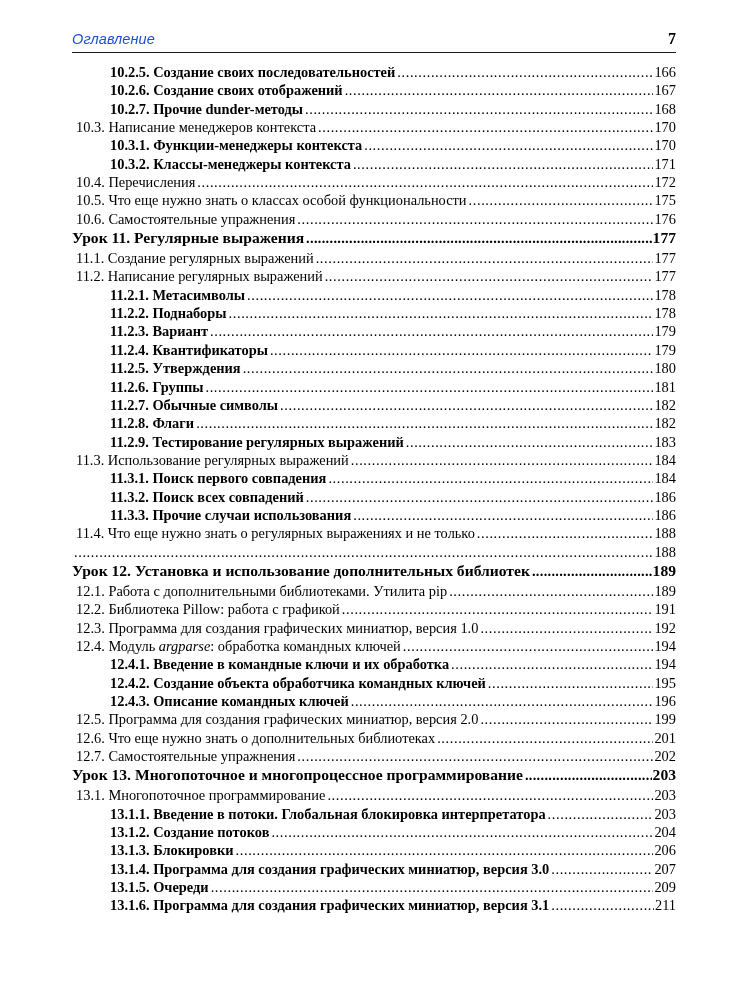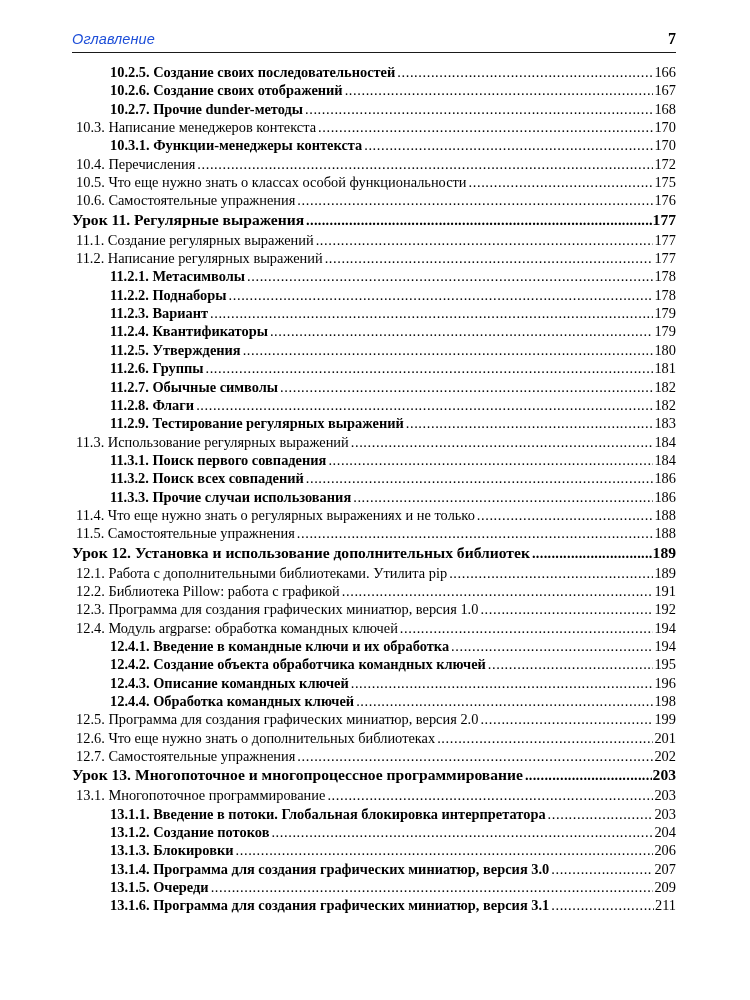--- a/index.html
+++ b/index.html
@@ -101,21 +101,21 @@
     margin-bottom: 1px;
   }
   .toc-row.lesson .toc-leader {
     font-weight: bold;
     letter-spacing: 0.3px;
   }
   .toc-row.lesson .toc-page {
     font-weight: bold;
   }
 
-  .ital { }
+  .ital { font-style: italic; }
 </style>
 </head>
 <body>
 
 <div class="page">
 
   <div class="runhead">
     <span class="runhead-title">Оглавление</span>
     <span class="runhead-folio">7</span>
   </div>
@@ -140,20 +140,25 @@
       <div class="toc-row lvl-2">
         <span class="toc-label">10.3. Написание менеджеров контекста</span>
         <span class="toc-leader"></span>
         <span class="toc-page">170</span>
       </div>
       <div class="toc-row lvl-3">
         <span class="toc-label">10.3.1. Функции-менеджеры контекста</span>
         <span class="toc-leader"></span>
         <span class="toc-page">170</span>
       </div>
+      <div class="toc-row lvl-3">
+        <span class="toc-label">10.3.2. Классы-менеджеры контекста</span>
+        <span class="toc-leader"></span>
+        <span class="toc-page">171</span>
+      </div>
       <div class="toc-row lvl-2">
         <span class="toc-label">10.4. Перечисления</span>
         <span class="toc-leader"></span>
         <span class="toc-page">172</span>
       </div>
       <div class="toc-row lvl-2">
         <span class="toc-label">10.5. Что еще нужно знать о классах особой функциональности</span>
         <span class="toc-leader"></span>
         <span class="toc-page">175</span>
       </div>
@@ -241,21 +246,20 @@
         <span class="toc-label">11.3.3. Прочие случаи использования</span>
         <span class="toc-leader"></span>
         <span class="toc-page">186</span>
       </div>
       <div class="toc-row lvl-2">
         <span class="toc-label">11.4. Что еще нужно знать о регулярных выражениях и не только</span>
         <span class="toc-leader"></span>
         <span class="toc-page">188</span>
       </div>
       <div class="toc-row lvl-2">
-        <span class="toc-label">11.5. Самостоятельные упражнения</span>
         <span class="toc-leader"></span>
         <span class="toc-page">188</span>
       </div>
       <div class="toc-row lvl-1 lesson">
         <span class="toc-label">Урок 12. Установка и использование дополнительных библиотек</span>
         <span class="toc-leader"></span>
         <span class="toc-page">189</span>
       </div>
       <div class="toc-row lvl-2">
         <span class="toc-label">12.1. Работа с дополнительными библиотеками. Утилита pip</span>
@@ -285,25 +289,20 @@
       <div class="toc-row lvl-3">
         <span class="toc-label">12.4.2. Создание объекта обработчика командных ключей</span>
         <span class="toc-leader"></span>
         <span class="toc-page">195</span>
       </div>
       <div class="toc-row lvl-3">
         <span class="toc-label">12.4.3. Описание командных ключей</span>
         <span class="toc-leader"></span>
         <span class="toc-page">196</span>
       </div>
-      <div class="toc-row lvl-3">
-        <span class="toc-label">12.4.4. Обработка командных ключей</span>
-        <span class="toc-leader"></span>
-        <span class="toc-page">198</span>
-      </div>
       <div class="toc-row lvl-2">
         <span class="toc-label">12.5. Программа для создания графических миниатюр, версия 2.0</span>
         <span class="toc-leader"></span>
         <span class="toc-page">199</span>
       </div>
       <div class="toc-row lvl-2">
         <span class="toc-label">12.6. Что еще нужно знать о дополнительных библиотеках</span>
         <span class="toc-leader"></span>
         <span class="toc-page">201</span>
       </div>

